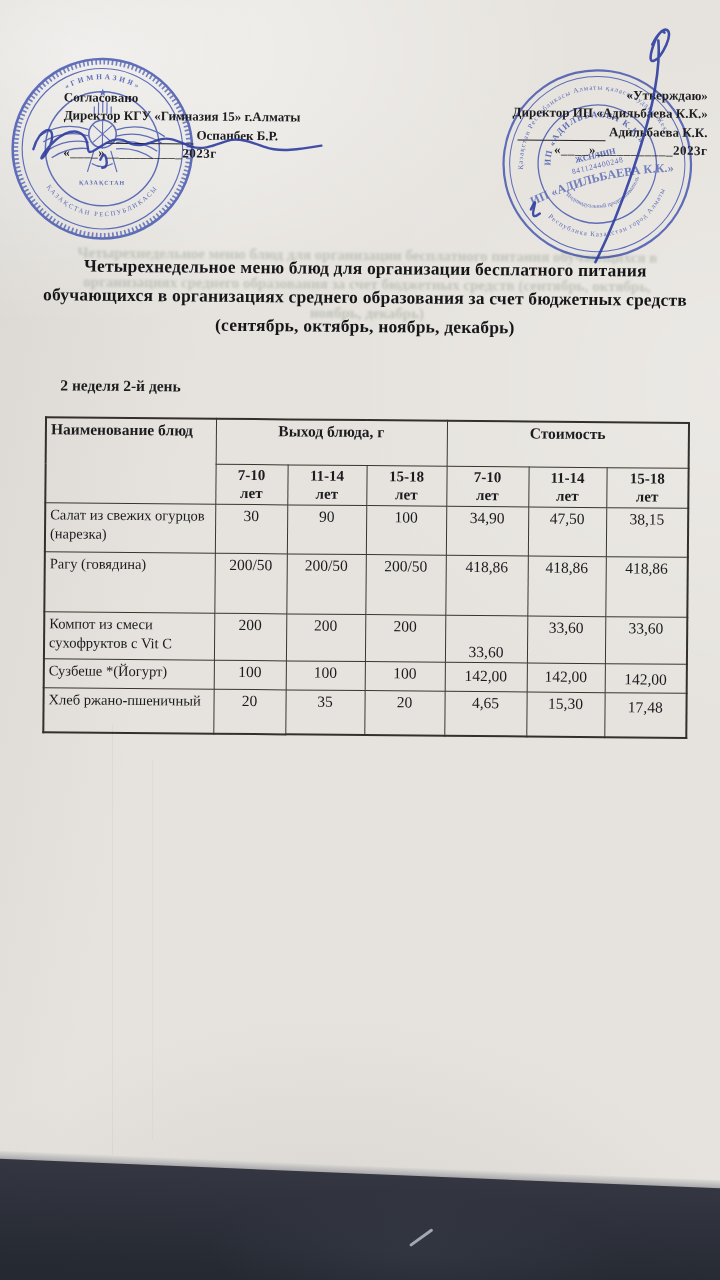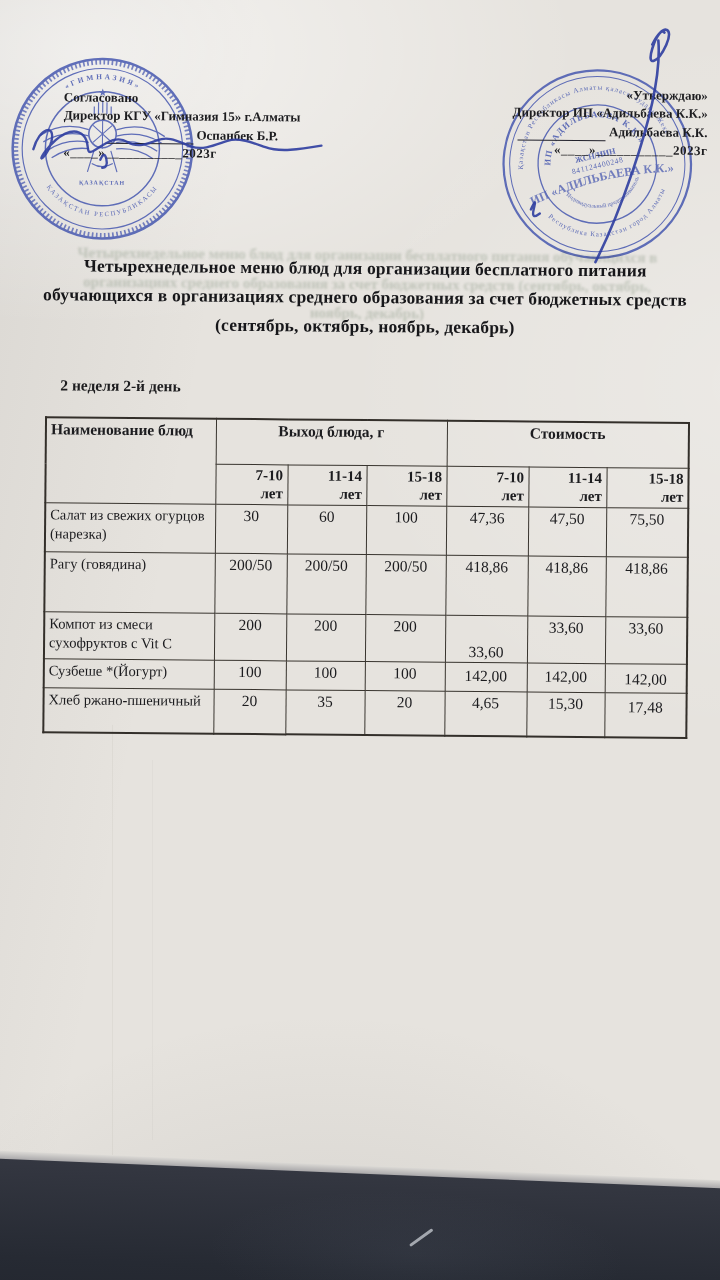--- a/index.html
+++ b/index.html
@@ -52,21 +52,21 @@
     border-collapse:collapse;table-layout:fixed;color:#1c1c1f;
   }
   table.menu th, table.menu td{
     border:1.6px solid #39352f;vertical-align:top;padding:2px 4px;
     overflow:hidden;
   }
   table.menu{border:2px solid #332f2a;}
   th.main{font-size:15.5px;font-weight:bold;height:40px;}
   th.name-h{text-align:left;padding:4px 6px;}
   th.sub{font-size:15px;font-weight:bold;height:34px;line-height:1.18;padding-top:3px;}
-  th.sub span{display:block;text-align:right;}
+  th.sub span{display:block;text-align:center;}
   td.name{font-size:14.5px;padding:3px 6px;line-height:1.25;}
   td.num{font-size:15.5px;text-align:center;}
   tr.r0 td{height:44px;} tr.r1 td{height:55px;} tr.r2 td{height:42px;}
   tr.r3 td{height:20px;} tr.r4 td{height:36px;}
   tr.r2 td.cost0{vertical-align:bottom;padding-bottom:1px;}
   tr.r3 td.cost0,tr.r3 td.cost1{padding-top:4px;} tr.r3 td.cost2{padding-top:6px;}
   tr.r4 td.cost2{padding-top:5px;text-align:center;}
 
   
   .stamp{position:absolute;z-index:1;opacity:.82;mix-blend-mode:multiply;}
@@ -215,25 +215,25 @@
             <th class="sub">
                 <span>15-18</span>
                 <span>лет</span>
               </th>
           </tr>
         </thead>
         <tbody>
           <tr class="r0">
             <td class="name">Салат из свежих огурцов (нарезка)</td>
             <td class="num">30</td>
-            <td class="num">60</td>
-            <td class="num">100</td>
-            <td class="num cost0">47,36</td>
+            <td class="num">90</td>
+            <td class="num">100</td>
+            <td class="num cost0">34,90</td>
             <td class="num cost1">47,50</td>
-            <td class="num cost2">75,50</td>
+            <td class="num cost2">38,15</td>
           </tr>
           <tr class="r1">
             <td class="name">Рагу (говядина)</td>
             <td class="num">200/50</td>
             <td class="num">200/50</td>
             <td class="num">200/50</td>
             <td class="num cost0">418,86</td>
             <td class="num cost1">418,86</td>
             <td class="num cost2">418,86</td>
           </tr>

